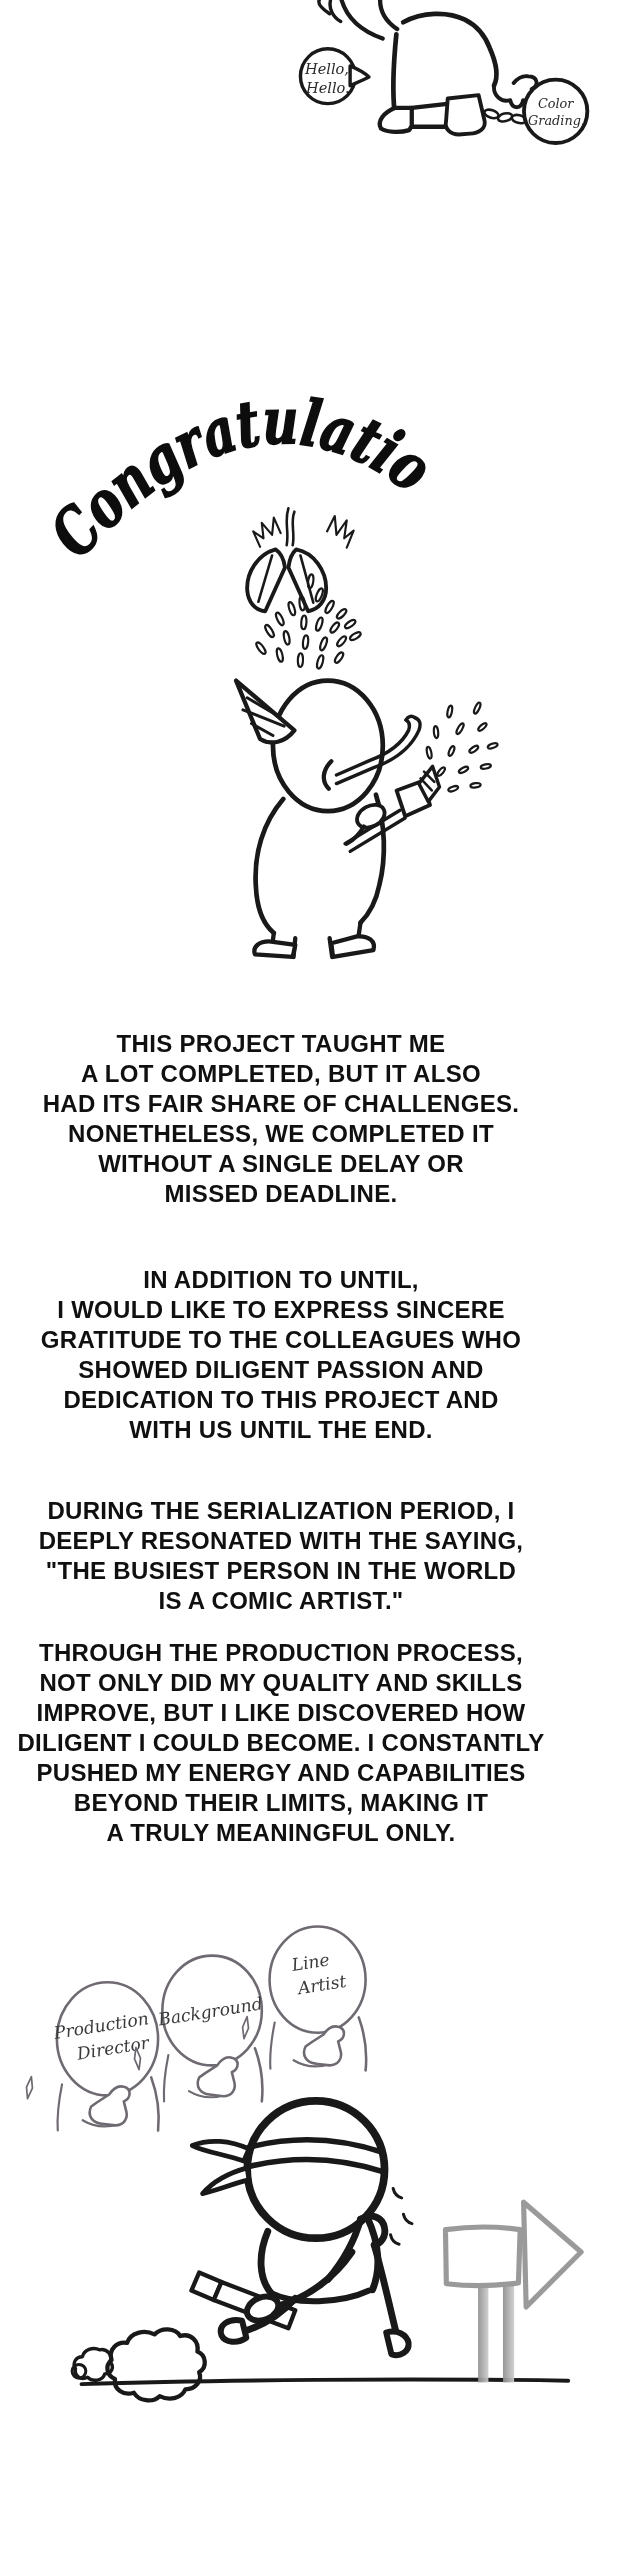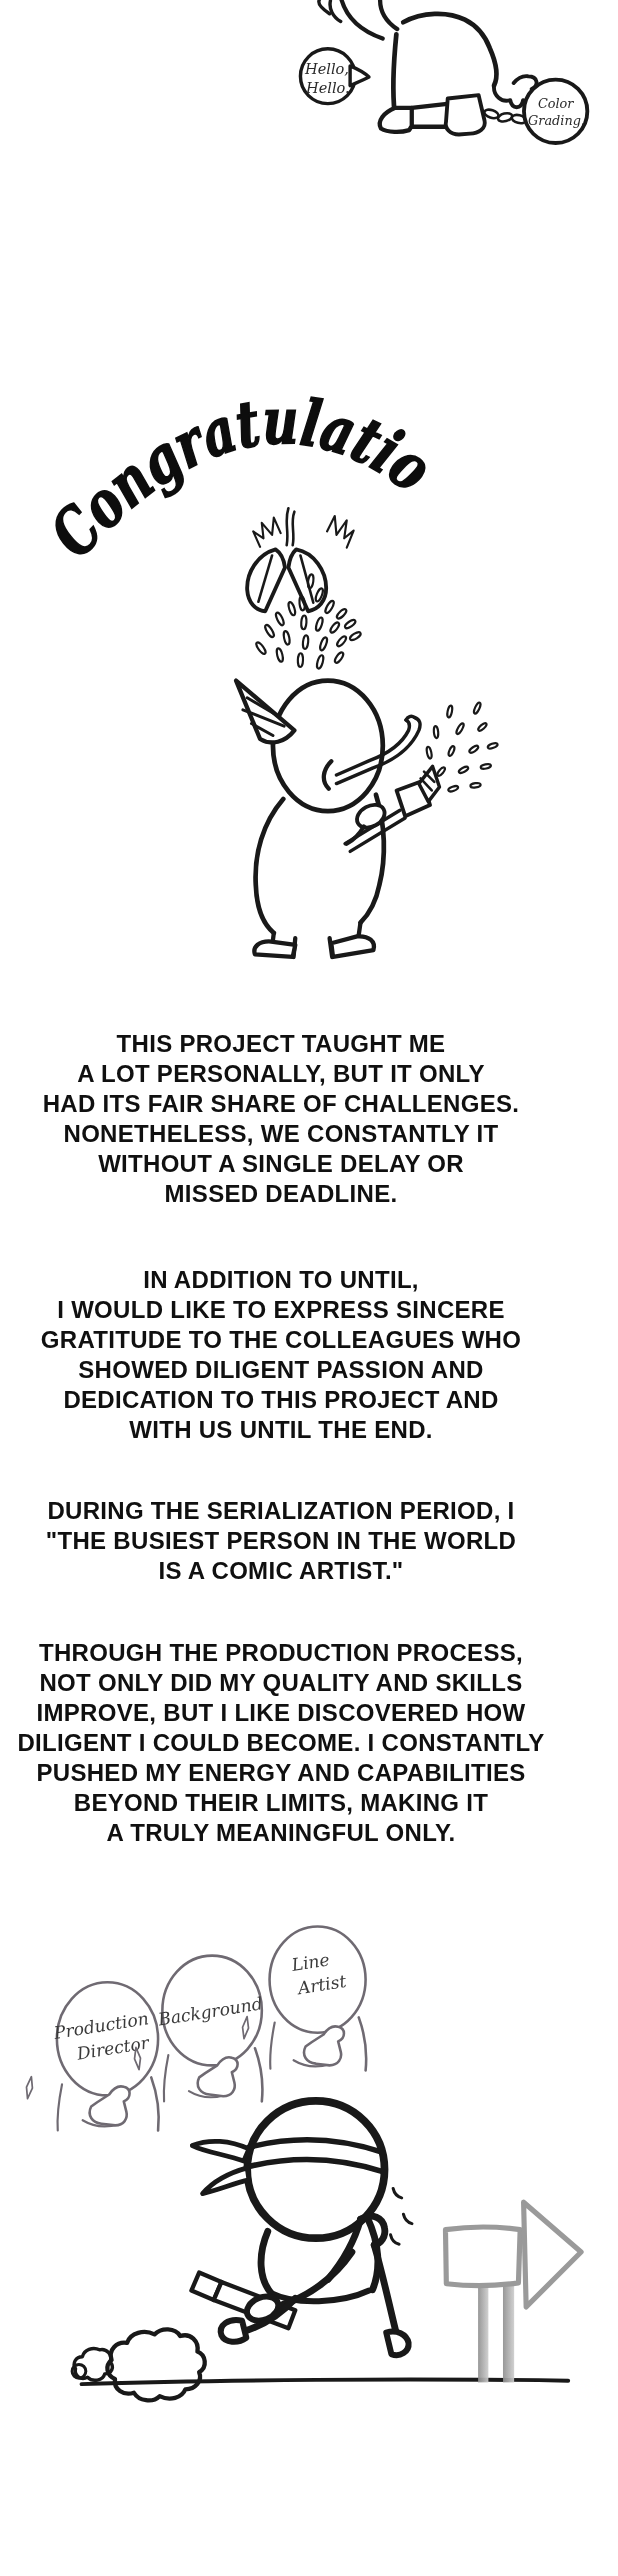--- a/index.html
+++ b/index.html
@@ -157,36 +157,37 @@
     <ellipse class="ink" stroke-width="2.5" cx="514" cy="118" rx="2.5" ry="6" transform="rotate(40 514 118)"></ellipse>
     <ellipse class="ink" stroke-width="2.5" cx="540" cy="116" rx="2.5" ry="6" transform="rotate(62 540 116)"></ellipse>
     <ellipse class="ink" stroke-width="2.5" cx="566" cy="112" rx="2.5" ry="6" transform="rotate(78 566 112)"></ellipse>
     <ellipse class="ink" stroke-width="2.5" cx="528" cy="138" rx="2.5" ry="6" transform="rotate(70 528 138)"></ellipse>
     <ellipse class="ink" stroke-width="2.5" cx="554" cy="134" rx="2.5" ry="6" transform="rotate(82 554 134)"></ellipse>
   </g>
 </svg>
 
 <div class="para" style="top:1029px">
       <div class="para-line">THIS PROJECT TAUGHT ME</div>
-      <div class="para-line">A LOT PERSONALLY, BUT IT ONLY</div>
+      <div class="para-line">A LOT COMPLETED, BUT IT ALSO</div>
       <div class="para-line">HAD ITS FAIR SHARE OF CHALLENGES.</div>
-      <div class="para-line">NONETHELESS, WE CONSTANTLY IT</div>
+      <div class="para-line">NONETHELESS, WE COMPLETED IT</div>
       <div class="para-line">WITHOUT A SINGLE DELAY OR</div>
       <div class="para-line">MISSED DEADLINE.</div>
     </div>
 <div class="para" style="top:1265px">
       <div class="para-line">IN ADDITION TO UNTIL,</div>
       <div class="para-line">I WOULD LIKE TO EXPRESS SINCERE</div>
       <div class="para-line">GRATITUDE TO THE COLLEAGUES WHO</div>
       <div class="para-line">SHOWED DILIGENT PASSION AND</div>
       <div class="para-line">DEDICATION TO THIS PROJECT AND</div>
       <div class="para-line">WITH US UNTIL THE END.</div>
     </div>
 <div class="para" style="top:1496px">
       <div class="para-line">DURING THE SERIALIZATION PERIOD, I</div>
+      <div class="para-line">DEEPLY RESONATED WITH THE SAYING,</div>
       <div class="para-line">"THE BUSIEST PERSON IN THE WORLD</div>
       <div class="para-line">IS A COMIC ARTIST."</div>
     </div>
 <div class="para" style="top:1638px">
       <div class="para-line">THROUGH THE PRODUCTION PROCESS,</div>
       <div class="para-line">NOT ONLY DID MY QUALITY AND SKILLS</div>
       <div class="para-line">IMPROVE, BUT I LIKE DISCOVERED HOW</div>
       <div class="para-line">DILIGENT I COULD BECOME. I CONSTANTLY</div>
       <div class="para-line">PUSHED MY ENERGY AND CAPABILITIES</div>
       <div class="para-line">BEYOND THEIR LIMITS, MAKING IT</div>

